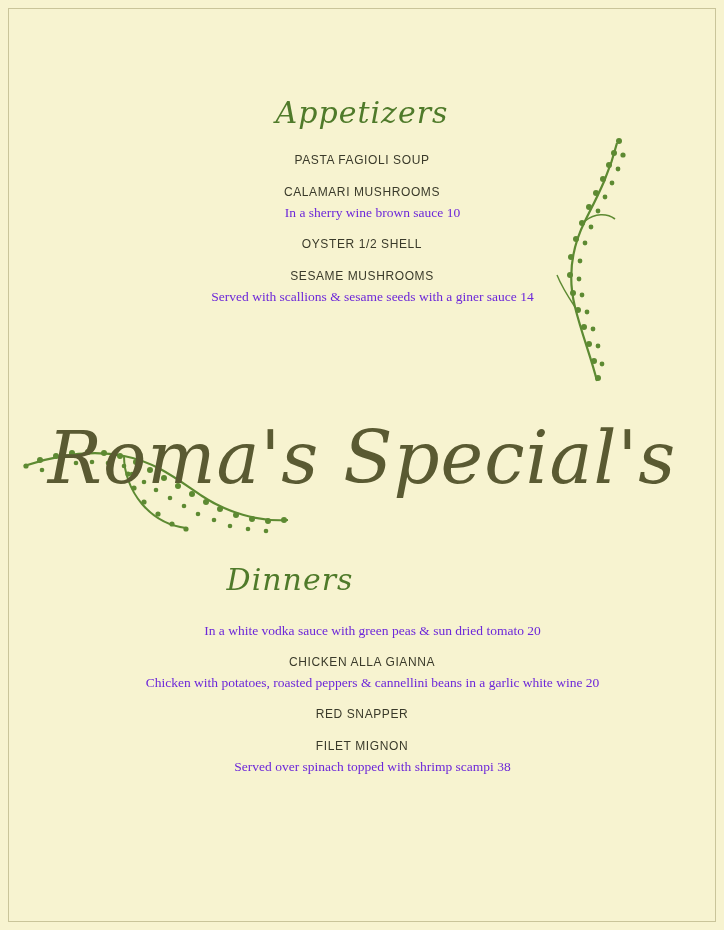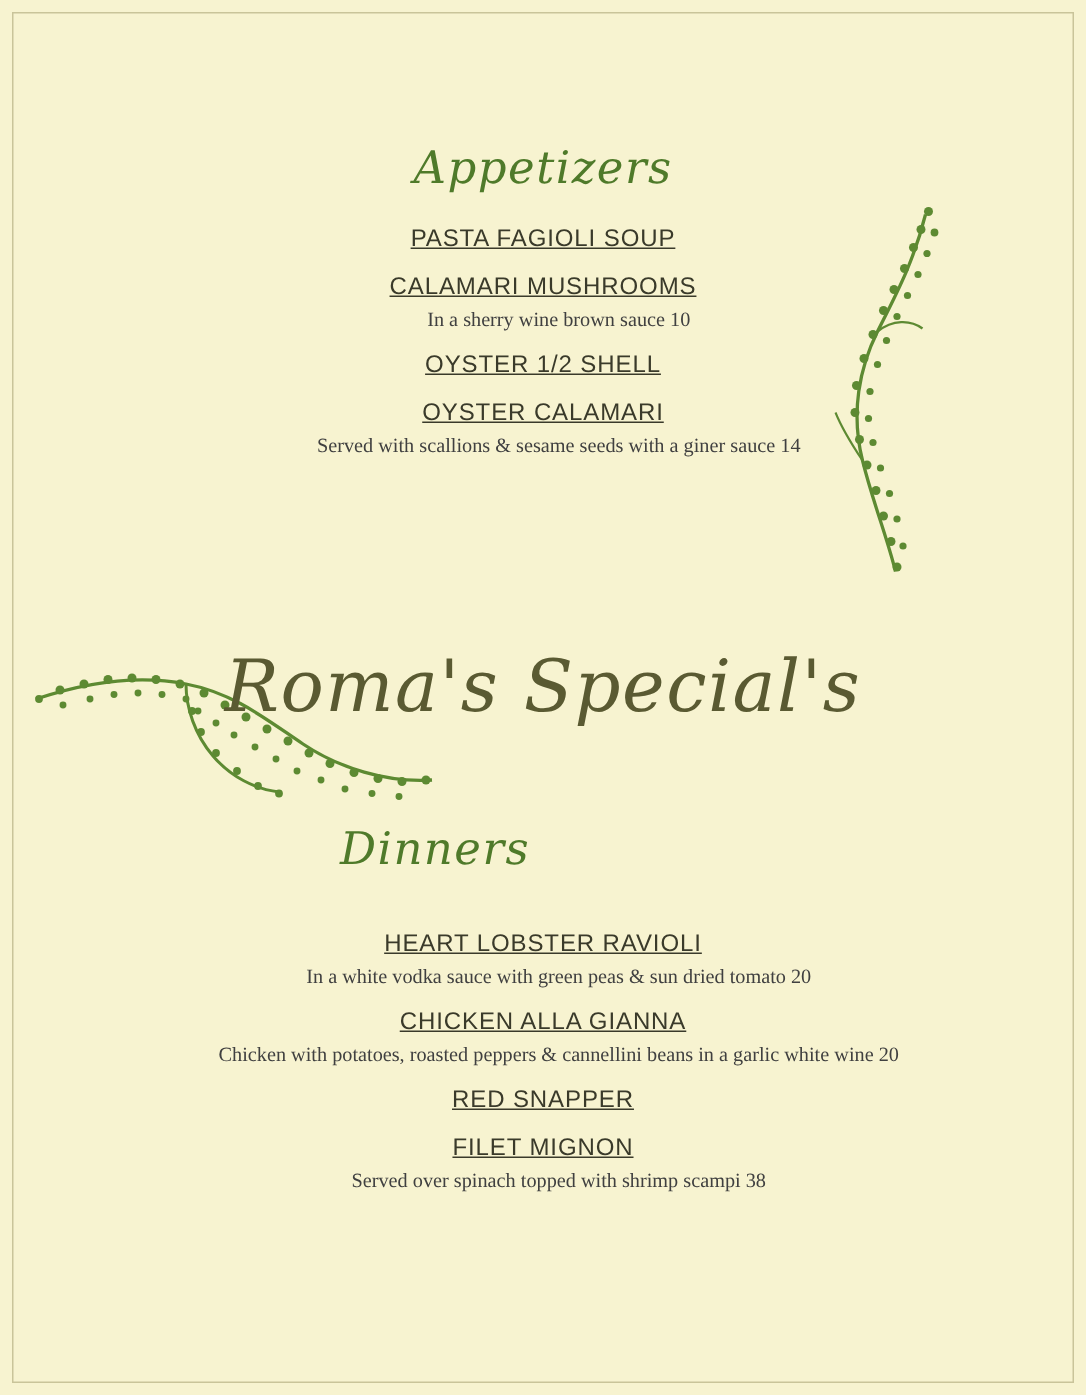--- a/index.html
+++ b/index.html
@@ -78,30 +78,29 @@
   .menu-list {
     position: absolute;
     width: 724px;
     text-align: center;
   }
   .menu-item {
     margin-bottom: 12px;
   }
   .item-name {
     font-family: "Liberation Sans", sans-serif;
-    font-size: 16px;
+    font-size: 12px;
     letter-spacing: 0.6px;
     color: #3a3a2a;
     line-height: 20px;
-    text-decoration: underline;
   }
   .item-desc {
     font-family: "Liberation Serif", serif;
     font-size: 13.5px;
-    color: #404040;
+    color: #6d28d9;
     line-height: 19px;
     margin-top: 1px;
     padding-left: 21px;
   }
 
   #appetizer-list {
     top: 150px;
   }
 
   
@@ -109,30 +108,30 @@
     position: absolute;
     left: 0;
     top: 418px;
     width: 724px;
     text-align: center;
   }
   .sec-romas .big-script {
     font-family: "DejaVu Serif", serif;
     font-style: italic;
     color: #5a5a32;
-    font-size: 48px;
+    font-size: 72px;
     line-height: 80px;
     letter-spacing: 1px;
   }
 
   
   .sec-dinners {
     position: absolute;
     left: 0;
-    top: 550px;
+    top: 563px;
     width: 580px;
     text-align: center;
   }
   .sec-dinners .script-title {
     font-size: 30px;
     line-height: 34px;
   }
 
   #dinner-list {
     top: 620px;
@@ -213,21 +212,21 @@
       <div class="item-desc"></div>
     </div>
     <div class="menu-item">
       <div class="item-name">CALAMARI MUSHROOMS</div>
       <div class="item-desc">In a sherry wine brown sauce  10</div>
     </div>
     <div class="menu-item">
       <div class="item-name">OYSTER 1/2 SHELL</div>
     </div>
     <div class="menu-item">
-      <div class="item-name">OYSTER CALAMARI</div>
+      <div class="item-name">SESAME MUSHROOMS</div>
       <div class="item-desc">Served with scallions &amp; sesame seeds with a giner sauce  14</div>
     </div>
   </div>
 
   <svg class="vine-left" viewBox="0 0 330 140" xmlns="http://www.w3.org/2000/svg">
     <path d="M4 56 C40 44, 74 40, 104 46 C136 52, 158 70, 182 86 C206 102, 238 112, 268 110" fill="none" stroke="#5d8a32" stroke-width="2.2"></path>
     <path d="M104 46 C104 62, 110 80, 122 94 C134 108, 150 116, 166 118" fill="none" stroke="#5d8a32" stroke-width="2"></path>
     <g fill="#5d8a32">
       <circle cx="6" cy="56" r="2.6"></circle>
         <circle cx="20" cy="50" r="3"></circle>
@@ -275,21 +274,20 @@
   <div class="sec-romas">
     <div class="big-script">Roma's Special's</div>
   </div>
 
   <div class="sec-dinners">
     <div class="script-title">Dinners</div>
   </div>
 
   <div class="menu-list" id="dinner-list">
     <div class="menu-item">
-      <div class="item-name">HEART LOBSTER RAVIOLI</div>
       <div class="item-desc">In a white vodka sauce with green peas &amp; sun dried tomato  20</div>
     </div>
     <div class="menu-item">
       <div class="item-name">CHICKEN ALLA GIANNA</div>
       <div class="item-desc">Chicken with potatoes, roasted peppers &amp; cannellini beans in a garlic white wine  20</div>
     </div>
     <div class="menu-item">
       <div class="item-name">RED SNAPPER</div>
     </div>
     <div class="menu-item">

